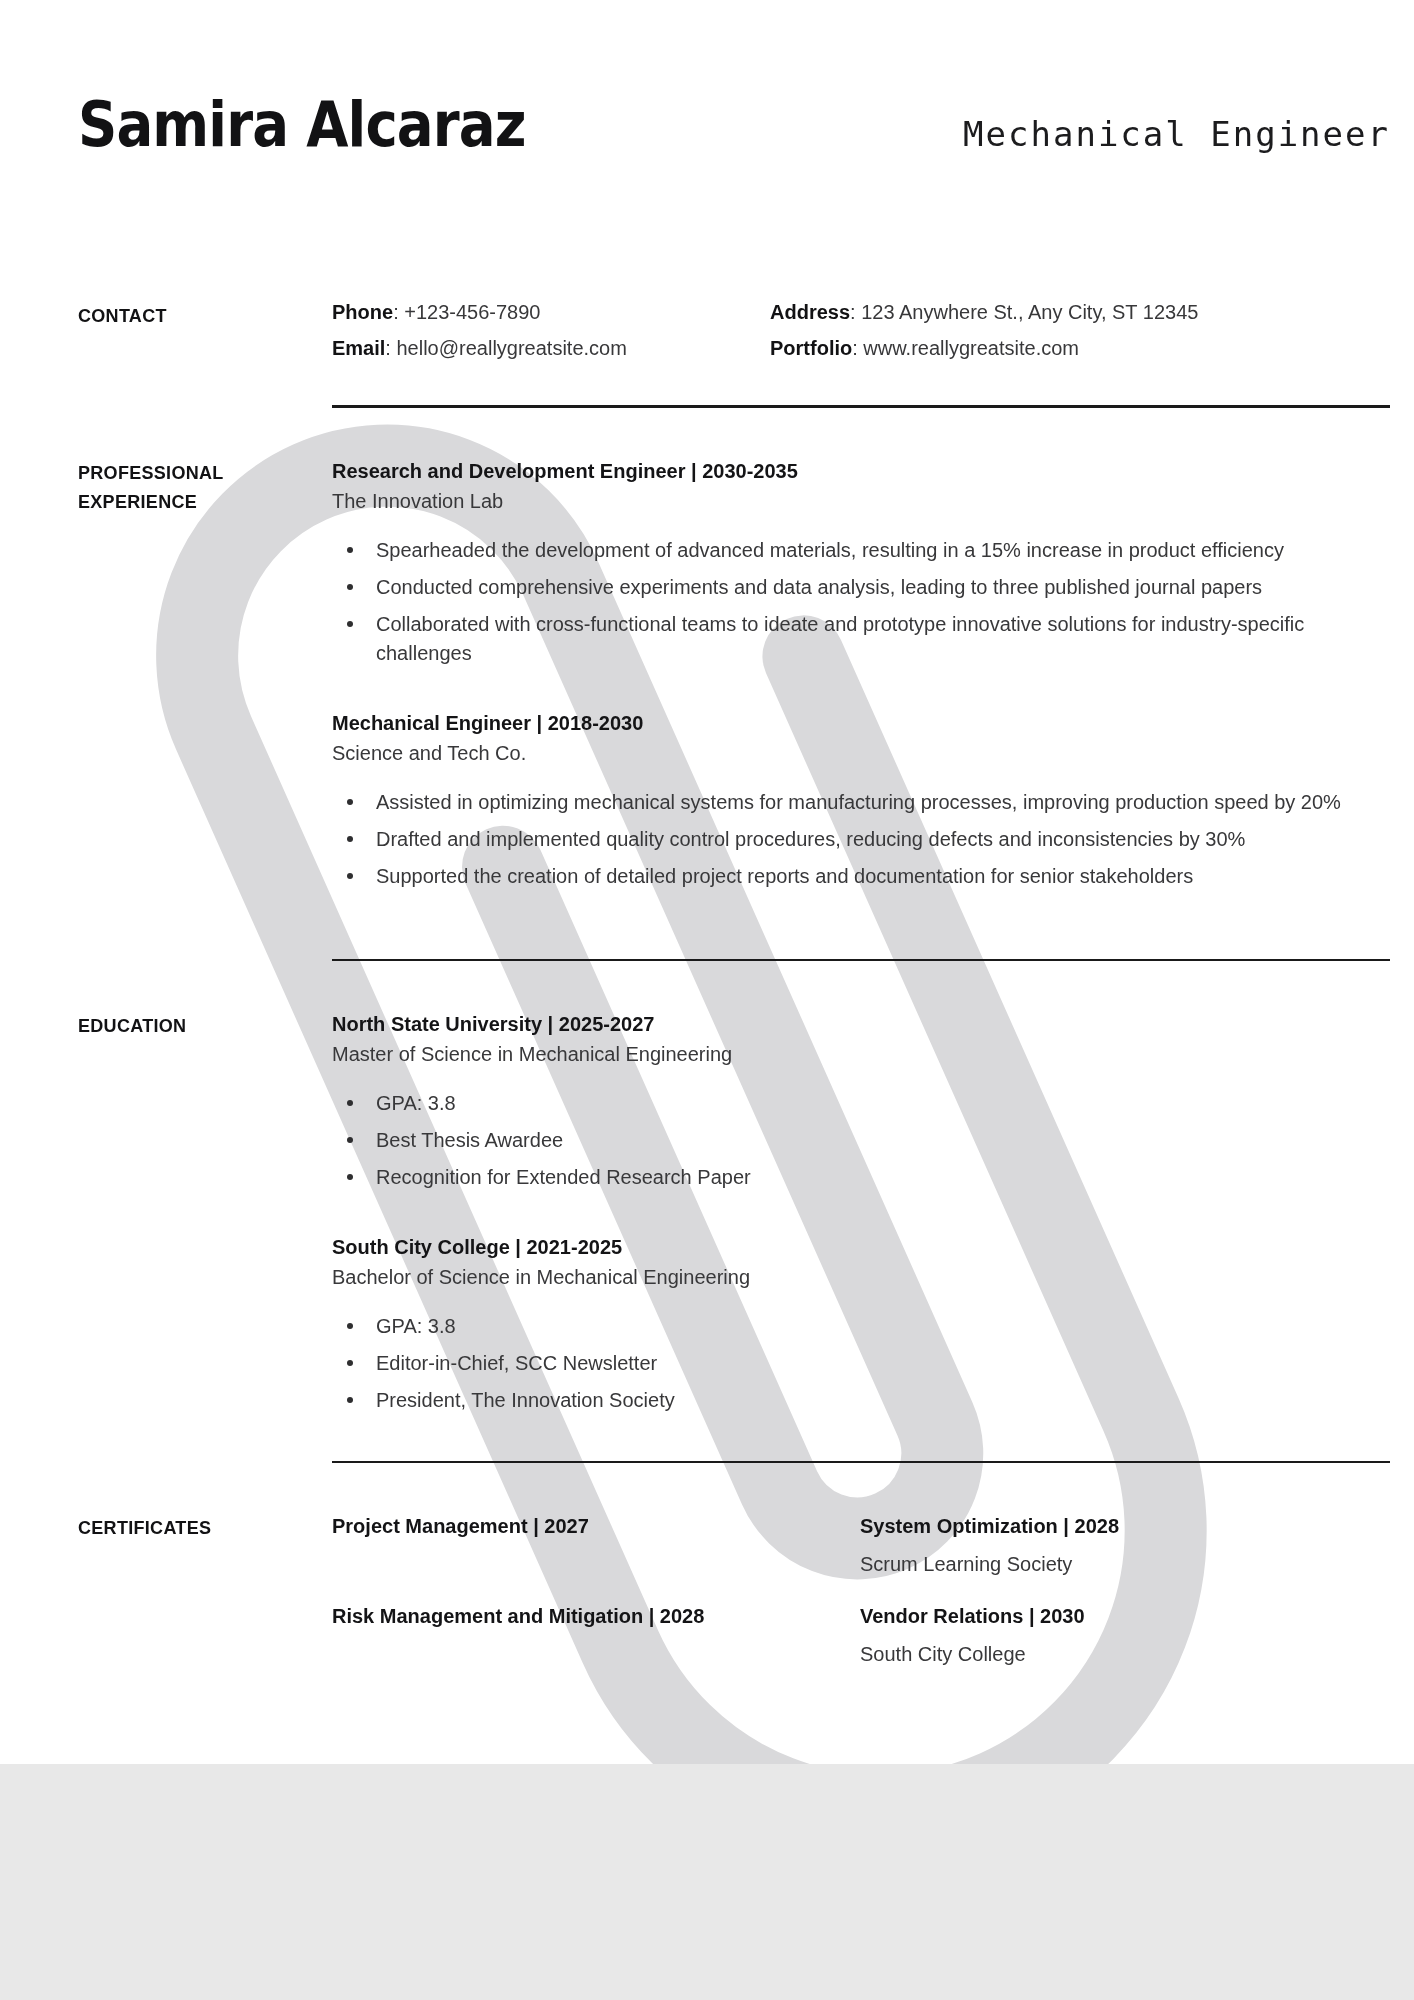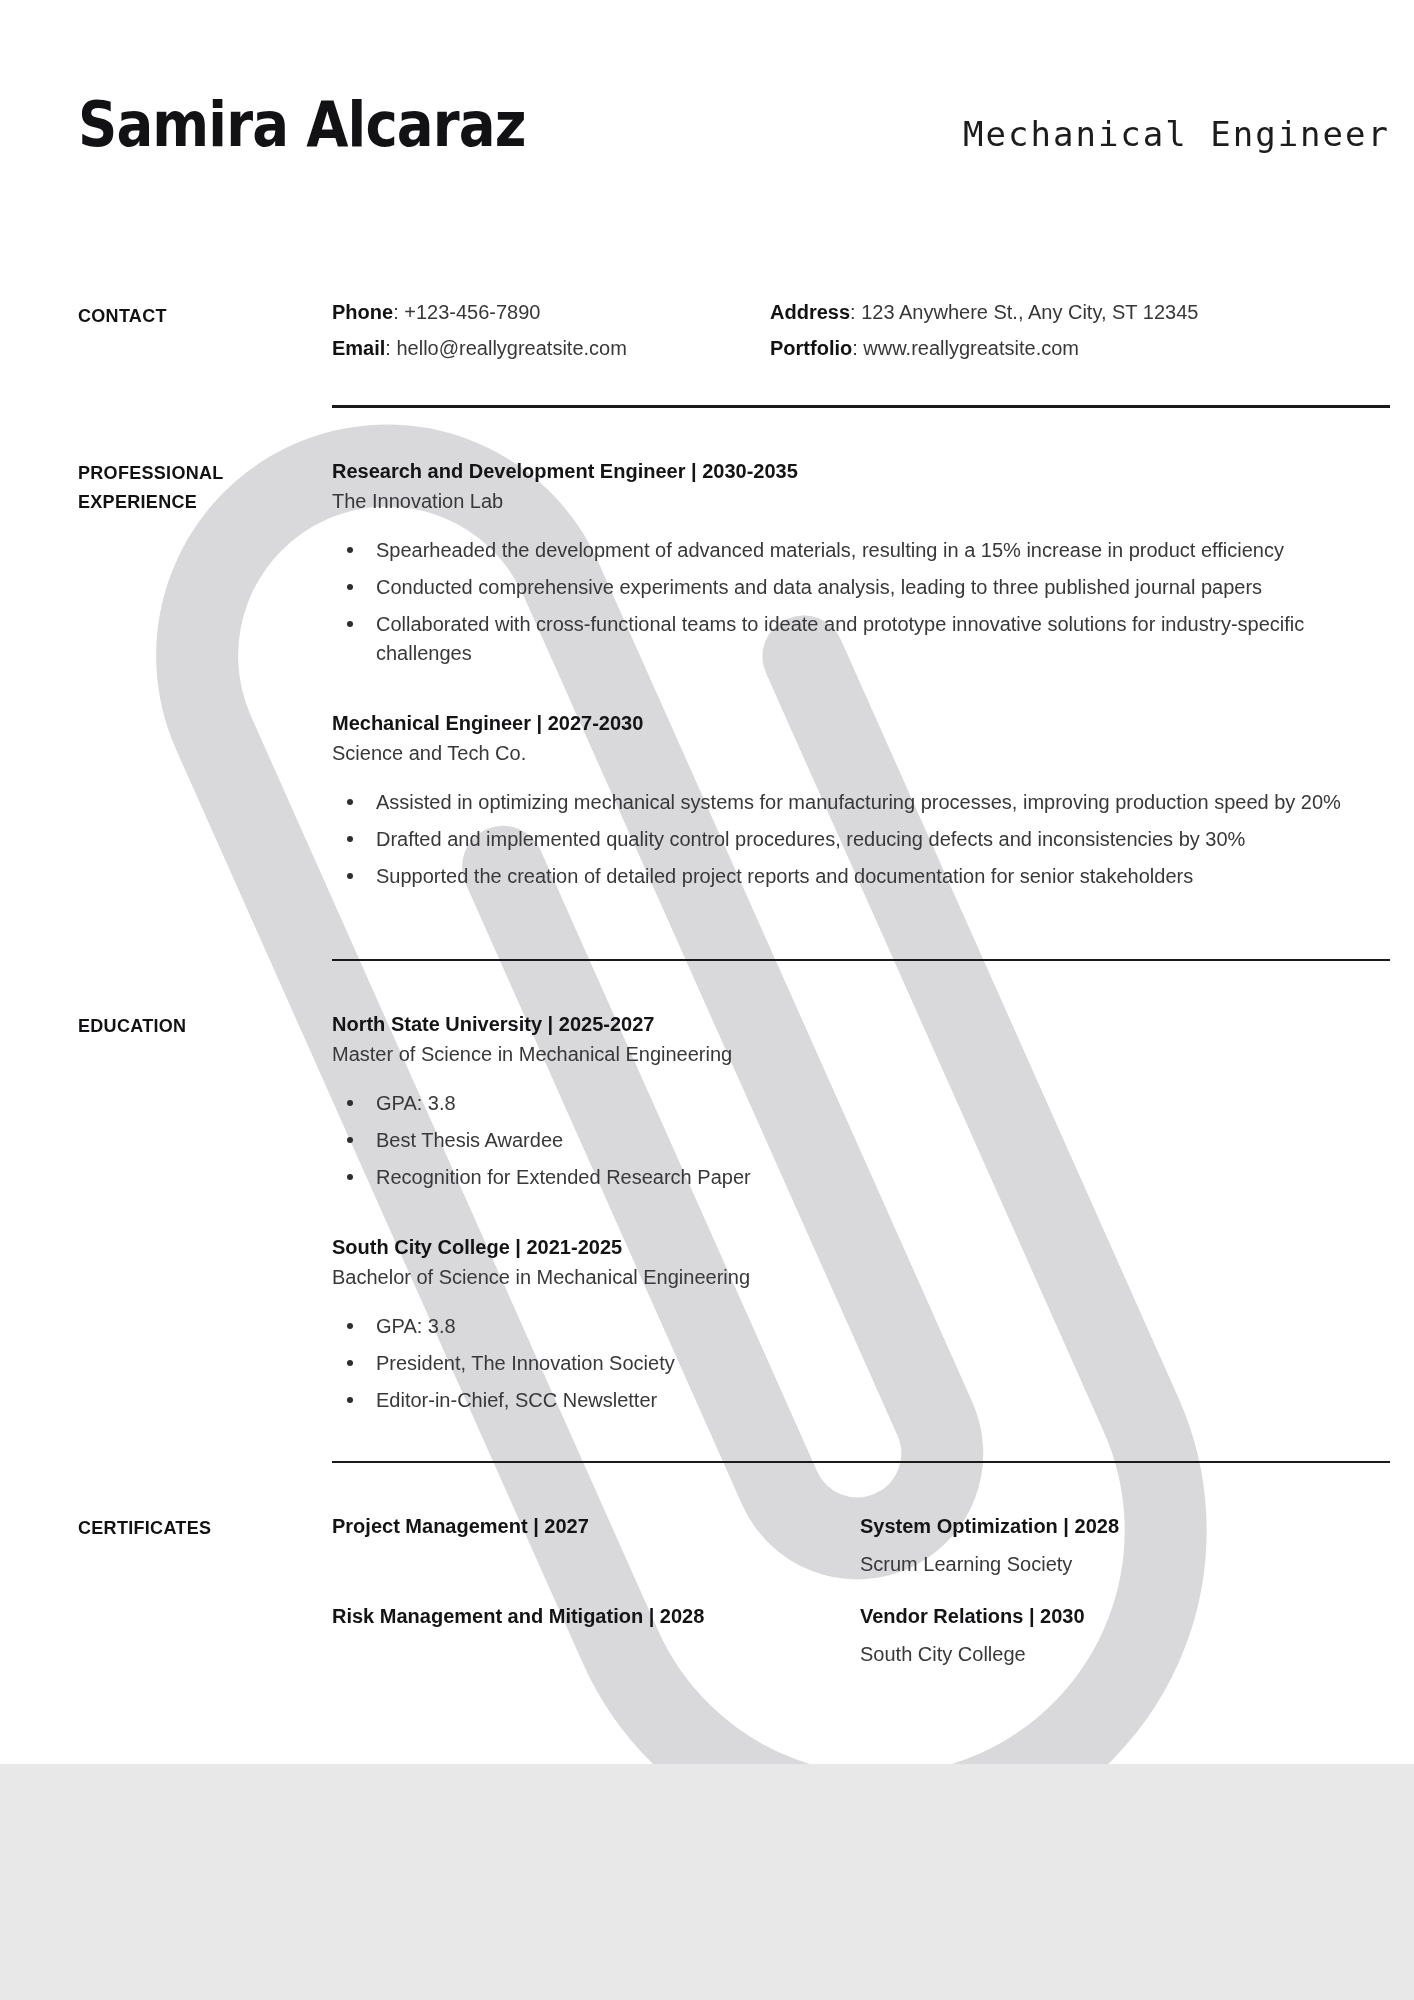--- a/index.html
+++ b/index.html
@@ -154,21 +154,21 @@
           <div class="entry-title">Research and Development Engineer | 2030-2035</div>
           <div class="entry-sub">The Innovation Lab</div>
           <ul>
             <li>Spearheaded the development of advanced materials, resulting in a 15% increase in product efficiency</li>
             <li>Conducted comprehensive experiments and data analysis, leading to three published journal papers</li>
             <li>Collaborated with cross-functional teams to ideate and prototype innovative solutions for industry-specific challenges</li>
           </ul>
         </div>
 
         <div class="entry">
-          <div class="entry-title">Mechanical Engineer | 2027-2030</div>
+          <div class="entry-title">Mechanical Engineer | 2018-2030</div>
           <div class="entry-sub">Science and Tech Co.</div>
           <ul>
             <li>Assisted in optimizing mechanical systems for manufacturing processes, improving production speed by 20%</li>
             <li>Drafted and implemented quality control procedures, reducing defects and inconsistencies by 30%</li>
             <li>Supported the creation of detailed project reports and documentation for senior stakeholders</li>
           </ul>
         </div>
 
       </div>
     </div>
@@ -192,22 +192,22 @@
             <li>Best Thesis Awardee</li>
             <li>Recognition for Extended Research Paper</li>
           </ul>
         </div>
 
         <div class="entry">
           <div class="entry-title">South City College | 2021-2025</div>
           <div class="entry-sub">Bachelor of Science in Mechanical Engineering</div>
           <ul>
             <li>GPA: 3.8</li>
+            <li>Editor-in-Chief, SCC Newsletter</li>
             <li>President, The Innovation Society</li>
-            <li>Editor-in-Chief, SCC Newsletter</li>
           </ul>
         </div>
 
       </div>
     </div>
 
     <div class="divider-row divider-edu">
       <div class="lbl"></div>
         <div class="divider thin"></div>
     </div>

